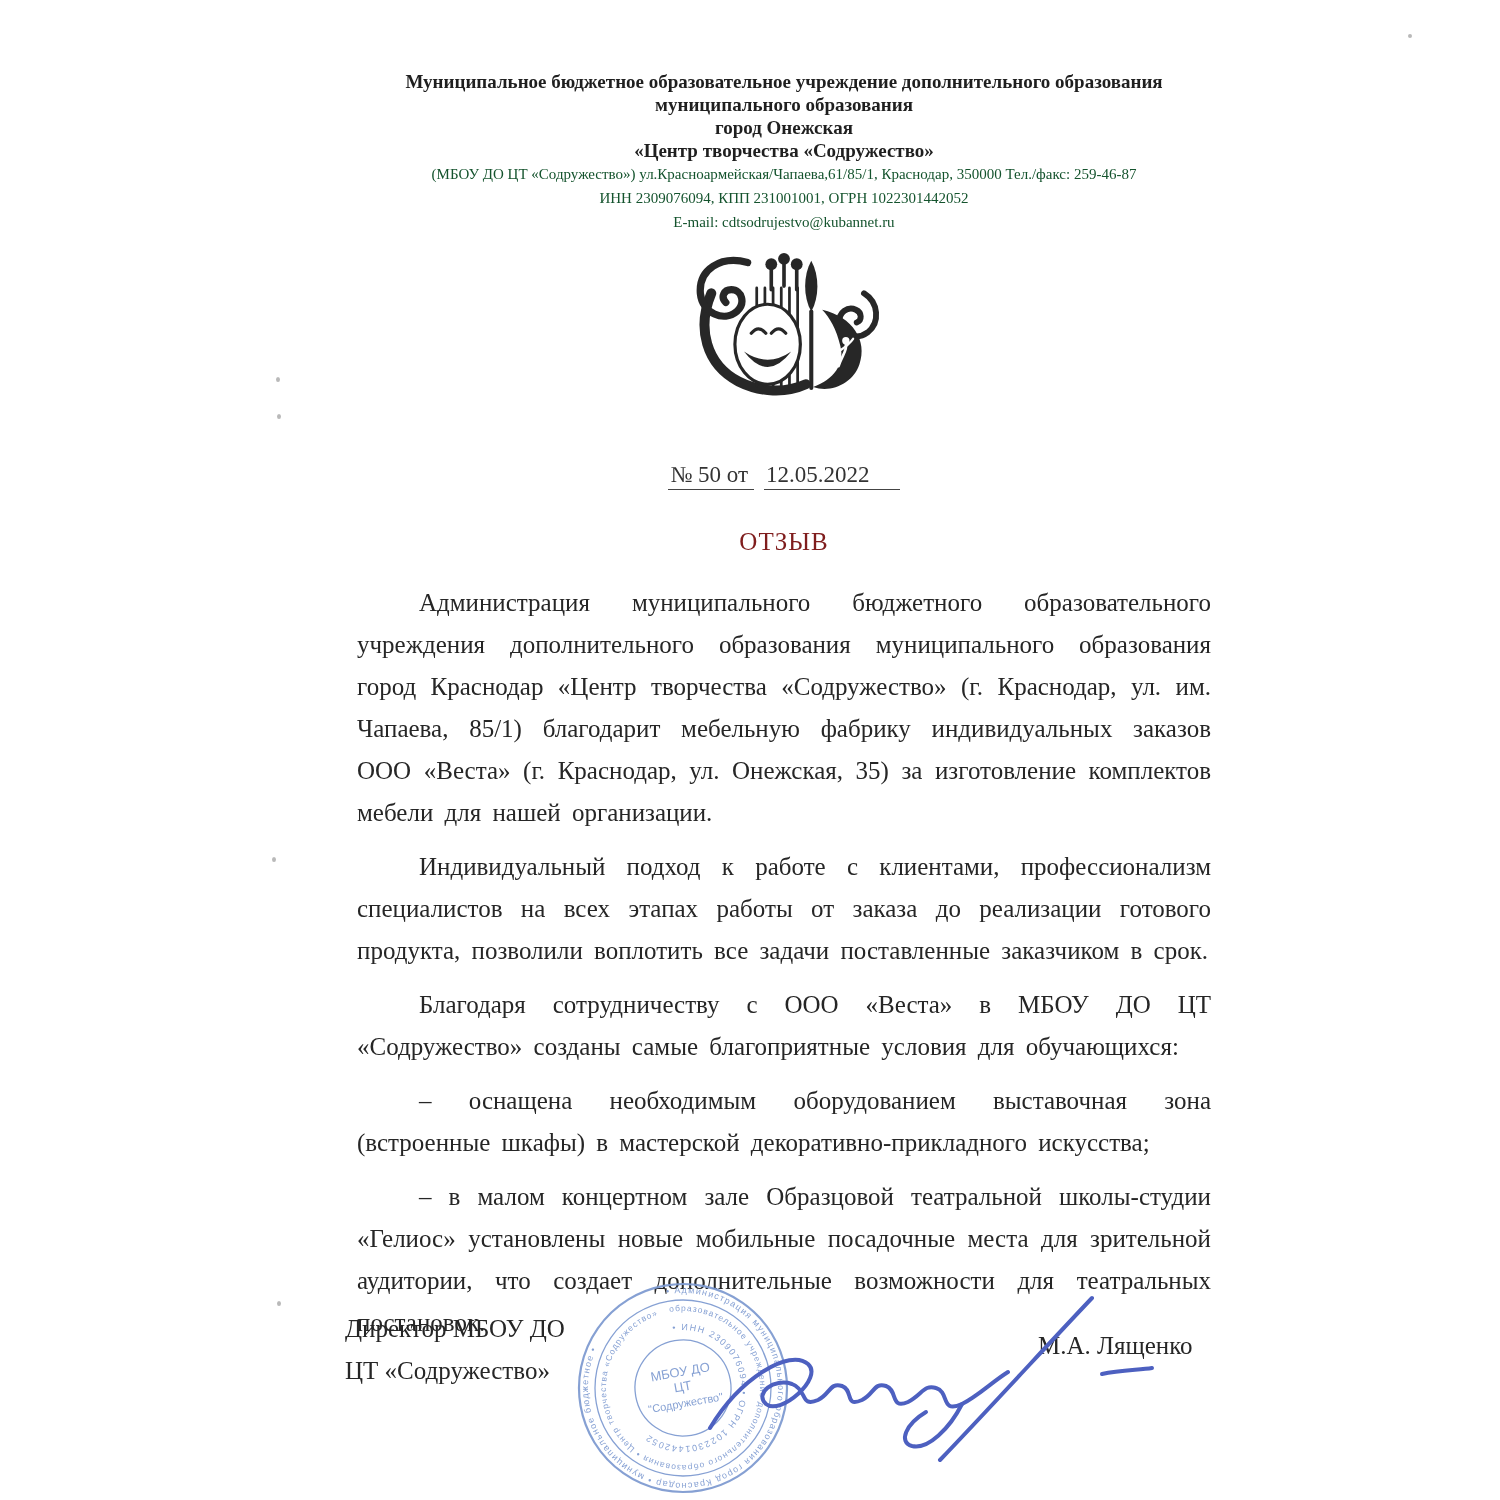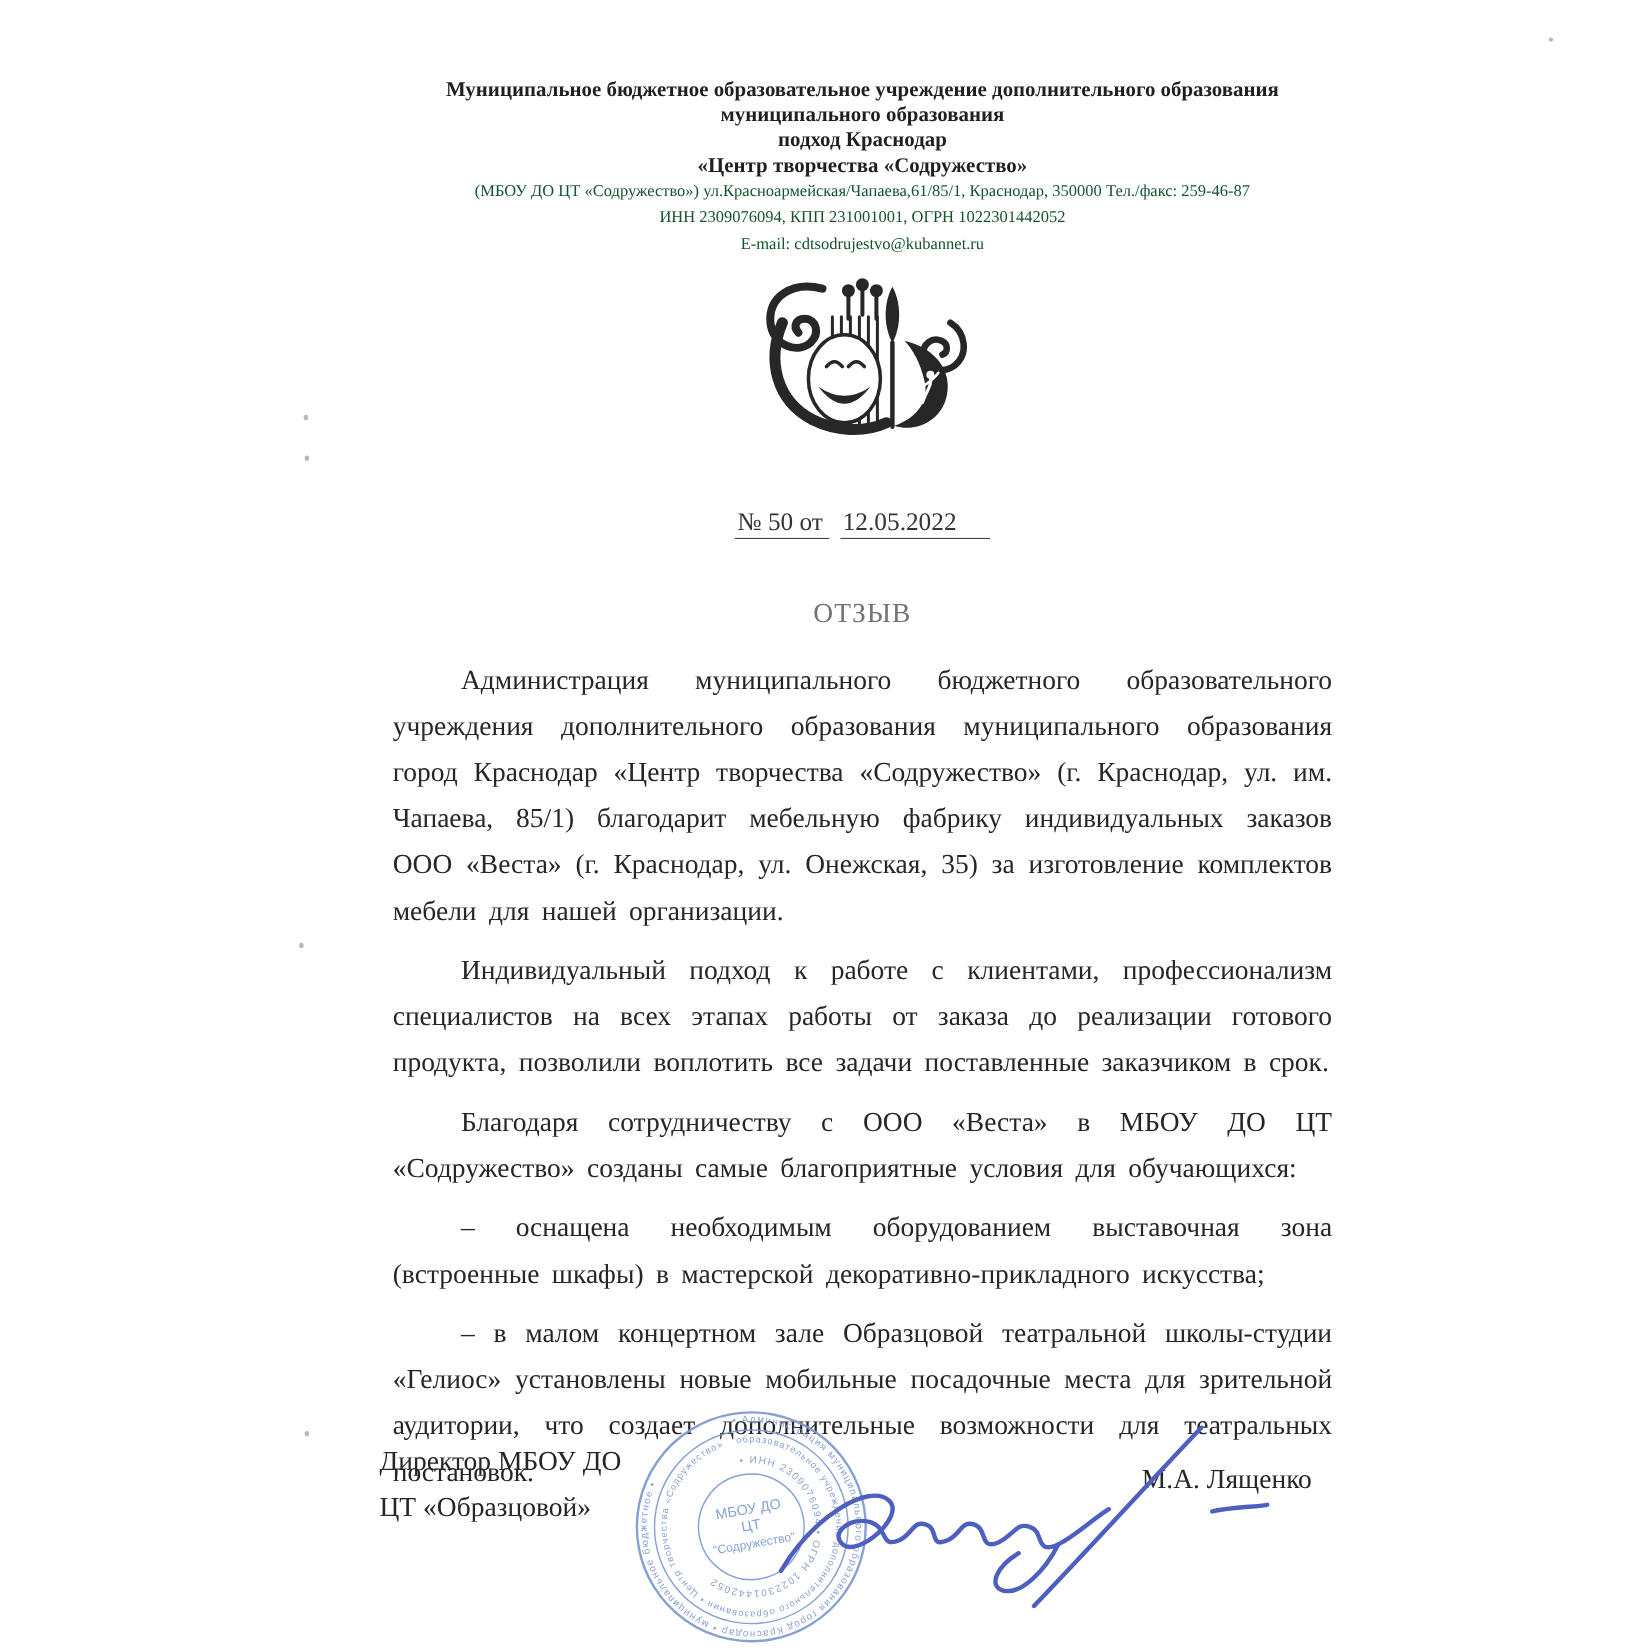--- a/index.html
+++ b/index.html
@@ -8,42 +8,42 @@
         font-family:"Liberation Serif","DejaVu Serif",serif;color:#1f1f1f;overflow:hidden;}
   .content{position:absolute;left:345px;top:70px;width:878px;}
   .header{ text-align:center; }
   .h-line{white-space:nowrap;}
   .h-bold{font-weight:bold;font-size:19px;line-height:23px;}
   .h-reg{font-size:15px;line-height:24px;color:#14532d;}
   .logo-wrap{width:200px;margin:14px auto 0;height:158px;display:flex;align-items:center;justify-content:center;}
   .ref-line{margin-top:56px;text-align:center;font-size:23px;color:#333;}
   .u{border-bottom:1.5px solid #444;padding:0 6px 2px 2px;}
   .u2{margin-left:10px;padding-right:30px;}
-  .title{margin-top:56px;text-align:center;font-size:25px;letter-spacing:1px;color:#737373;}
+  .title{margin-top:40px;text-align:center;font-size:25px;letter-spacing:1px;color:#7f1d1d;}
   .body-block{margin-top:26px;}
   .body-block p{margin:12px;font-size:25px;line-height:42px;text-align:justify;
                 text-indent:62px;word-spacing:5px;color:#262626;}
   .body-block p.no-just{text-align:left;}
   .sig-left{position:absolute;left:345px;top:1308px;font-size:25px;line-height:42px;color:#262626;}
   .sig-name{position:absolute;left:1038px;top:1332px;font-size:25px;color:#262626;}
   .stamp-svg{position:absolute;left:558px;top:1268px;opacity:.92;}
   .autograph-svg{position:absolute;left:640px;top:1278px;}
   .speck{position:absolute;background:#b9b9b9;border-radius:50%;}
 </style>
 </head>
 <body>
 
 <div class="page">
 
   <div class="content">
 
     <div class="header">
       <div class="h-line h-bold">Муниципальное бюджетное образовательное учреждение дополнительного образования</div>
       <div class="h-line h-bold">муниципального образования</div>
-      <div class="h-line h-bold">подход Краснодар</div>
+      <div class="h-line h-bold">город Онежская</div>
       <div class="h-line h-bold">«Центр творчества «Содружество»</div>
       <div class="h-line h-reg">(МБОУ ДО ЦТ «Содружество») ул.Красноармейская/Чапаева,61/85/1, Краснодар, 350000 Тел./факс: 259-46-87</div>
       <div class="h-line h-reg">ИНН 2309076094, КПП 231001001, ОГРН 1022301442052</div>
       <div class="h-line h-reg">E-mail: cdtsodrujestvo@kubannet.ru</div>
     </div>
 
     <div class="logo-wrap">
       <svg width="200" height="158" viewBox="0 0 220 170">
         <g stroke="#272727" fill="none" stroke-linecap="round">
 
@@ -92,21 +92,21 @@
       <p>Индивидуальный подход к работе с клиентами, профессионализм специалистов на всех этапах работы от заказа до реализации готового продукта, позволили воплотить все задачи поставленные заказчиком в срок.</p>
       <p>Благодаря сотрудничеству с ООО «Веста» в МБОУ ДО ЦТ «Содружество» созданы самые благоприятные условия для обучающихся:</p>
       <p>– оснащена необходимым оборудованием  выставочная зона (встроенные шкафы) в мастерской декоративно-прикладного искусства;</p>
       <p>– в малом концертном зале Образцовой театральной школы-студии «Гелиос» установлены новые мобильные посадочные места для зрительной аудитории, что создает дополнительные возможности для театральных постановок.</p>
     </div>
 
   </div>
 
   <div class="sig-left">
     <div>Директор МБОУ ДО</div>
-    <div>ЦТ «Образцовой»</div>
+    <div>ЦТ «Содружество»</div>
   </div>
 
   <div class="sig-name">М.А. Лященко</div>
 
   <svg class="stamp-svg" width="250" height="240" viewBox="0 0 250 240">
     <defs>
       <path id="ringO" d="M125,25 a95,95 0 1,1 -0.01,0"></path>
       <path id="ringM" d="M125,43 a77,77 0 1,1 -0.01,0"></path>
       <path id="ringI" d="M125,62 a58,58 0 1,1 -0.01,0"></path>
     </defs>

